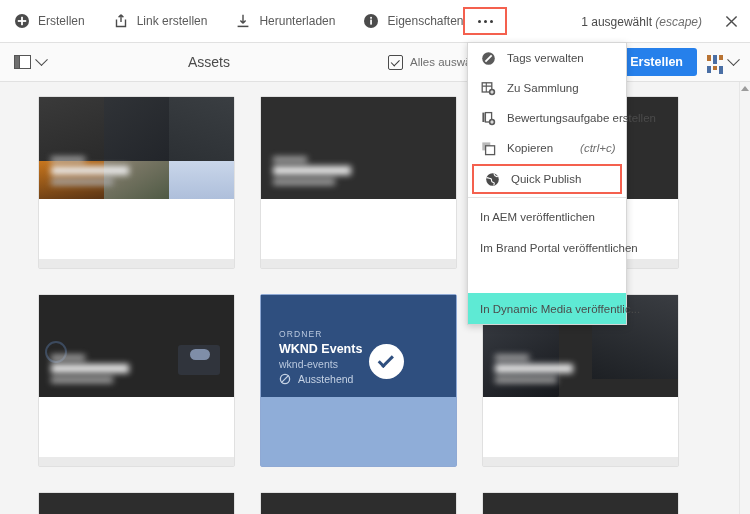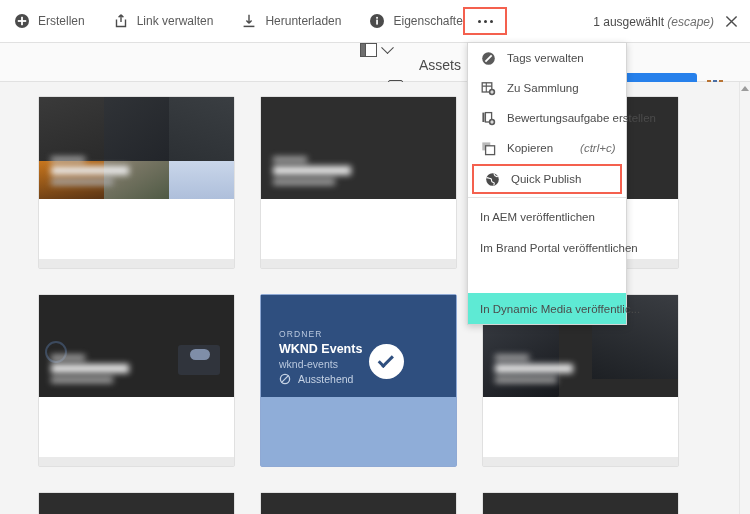--- a/index.html
+++ b/index.html
@@ -34,31 +34,31 @@
     width: 44px; height: 28px;
     border: 2px solid #f4604e; background: #fff;
     display: flex; align-items: center; justify-content: center;
     cursor: pointer;
   }
   .ellipsis-btn .dots { display: flex; gap: 3px; }
   .ellipsis-btn .dots i { width: 3px; height: 3px; border-radius: 50%; background: #3b3b3b; display: block; }
 
   .sel-area {
     position: absolute; right: 10px; top: 0; height: 43px;
-    display: flex; align-items: center; gap: 8px;
+    display: flex; align-items: center; gap: 20px;
   }
   .sel-text { font-size: 12px; color: #4b4b4b; white-space: nowrap; }
   .sel-text .esc { font-style: italic; color: #6e6e6e; }
   .close-x { width: 18px; height: 18px; cursor: pointer; display: flex; align-items: center; justify-content: center; }
 
   
   .toolbar2 {
     position: absolute; top: 43px; left: 0; width: 750px; height: 39px;
     background: #fafafa; border-bottom: 1px solid #e1e1e1;
-    display: flex; align-items: center; flex-direction: column;
+    display: flex; align-items: center;
   }
   .rail-toggle { display: flex; align-items: center; gap: 6px; padding: 0 12px 0 14px; cursor: pointer; }
   .rail-ico { width: 17px; height: 14px; border: 1.5px solid #555; display: flex; background: #fff; }
   .rail-ico .a { width: 5px; background: #6f6f6f; border-right: 1.5px solid #555; }
   .rail-ico .b { flex: 1; background: #fff; }
   .chev { width: 9px; height: 9px; border-right: 1.5px solid #4a4a4a; border-bottom: 1.5px solid #4a4a4a; transform: rotate(45deg) translate(-2px,-2px); }
 
   .tb-title { font-size: 14px; color: #4b4b4b; margin-left: 130px; }
 
   .tb-right { margin-left: auto; display: flex; align-items: center; height: 39px; }
@@ -149,21 +149,21 @@
       <span class="lbl">Erstellen</span>
     </div>
 
     <div class="act-item">
       <span class="ic">
         <svg width="16" height="16" viewBox="0 0 16 16">
             <path d="M3.5 6.5v7h9v-7" fill="none" stroke="#4b4b4b" stroke-width="1.4"></path>
             <path d="M8 1.8v7.2M8 1.8L5.6 4.3M8 1.8l2.4 2.5" fill="none" stroke="#4b4b4b" stroke-width="1.4"></path>
           </svg>
       </span>
-      <span class="lbl">Link verwalten</span>
+      <span class="lbl">Link erstellen</span>
     </div>
 
     <div class="act-item">
       <span class="ic">
         <svg width="16" height="16" viewBox="0 0 16 16">
             <path d="M8 1.8v8.4M8 10.2L5.4 7.5M8 10.2l2.6-2.7" fill="none" stroke="#4b4b4b" stroke-width="1.4"></path>
             <path d="M2.6 13.4h10.8" stroke="#4b4b4b" stroke-width="1.5"></path>
           </svg>
       </span>
       <span class="lbl">Herunterladen</span>

